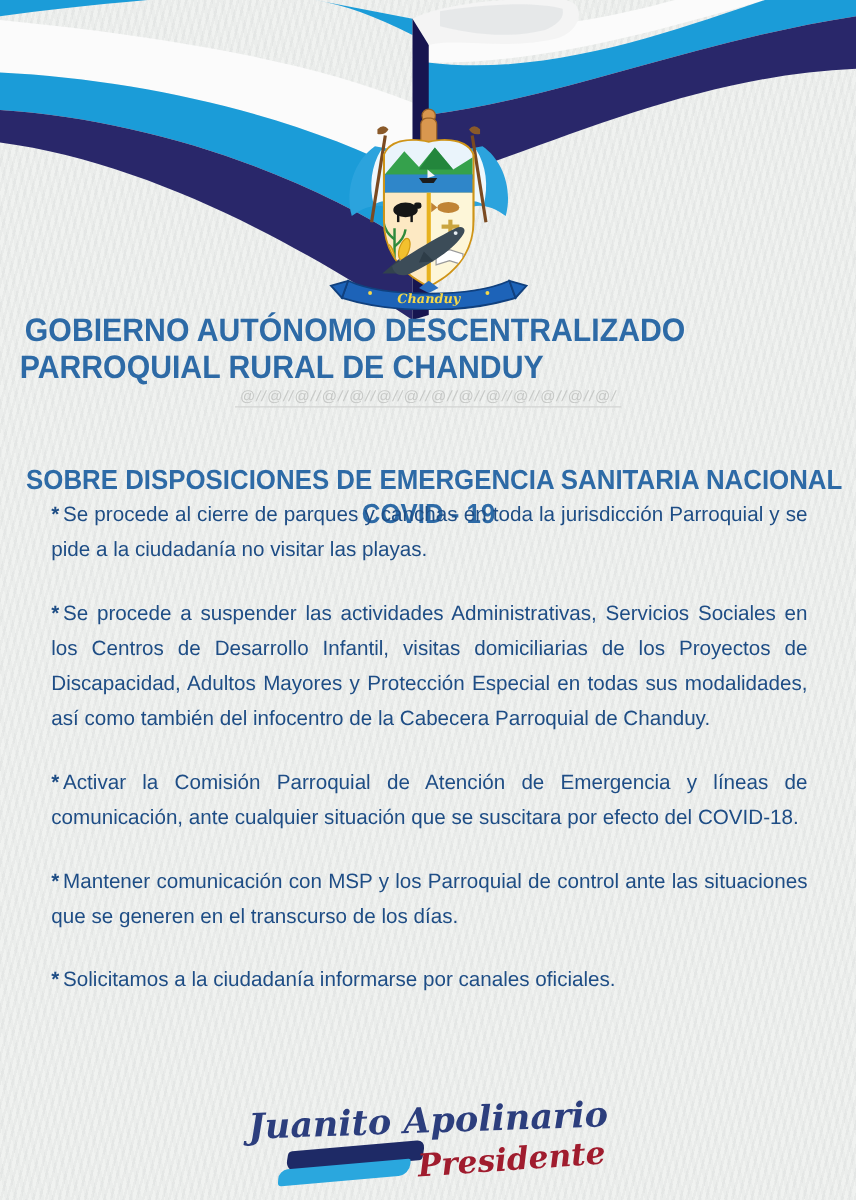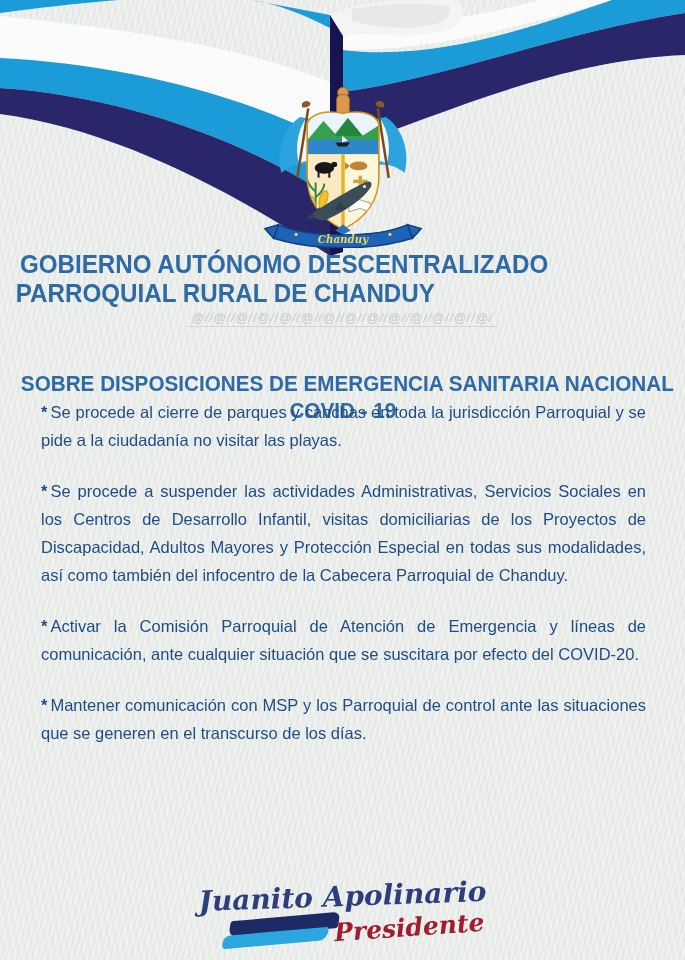--- a/index.html
+++ b/index.html
@@ -138,22 +138,23 @@
   </div>
 
   <div class="subject">
     <span class="cond">SOBRE DISPOSICIONES DE EMERGENCIA SANITARIA NACIONAL</span><br>
     <span class="cond">COVID - 19</span>
   </div>
 
   <div class="bullets">
     <p><span class="mk">*</span><span>Se procede al cierre de parques y canchas en toda la jurisdicción Parroquial y se pide a la ciudadanía no visitar las playas.</span></p>
     <p><span class="mk">*</span><span>Se procede a suspender las actividades Administrativas, Servicios Sociales en los Centros de Desarrollo Infantil, visitas domiciliarias de los Proyectos de Discapacidad, Adultos Mayores y Protección Especial en todas sus modalidades, así como también del infocentro de la Cabecera Parroquial de Chanduy.</span></p>
-    <p><span class="mk">*</span><span>Activar la Comisión Parroquial de Atención de Emergencia y líneas de comunicación, ante cualquier situación que se suscitara por efecto del COVID-20.</span></p>
+    <p><span class="mk">*</span><span>Activar la Comisión Parroquial de Atención de Emergencia y líneas de comunicación, ante cualquier situación que se suscitara por efecto del COVID-18.</span></p>
     <p><span class="mk">*</span><span>Mantener comunicación con MSP y los Parroquial de control ante las situaciones que se generen en el transcurso de los días.</span></p>
+    <p><span class="mk">*</span><span>Solicitamos a la ciudadanía informarse por canales oficiales.</span></p>
   </div>
 
   <div class="signature">
     <div class="sig-name">Juanito Apolinario</div>
     <div class="sig-row">
       <div class="brush">
         <div class="b1"></div>
           <div class="b2"></div>
       </div>
       <div class="sig-role">Presidente</div>

